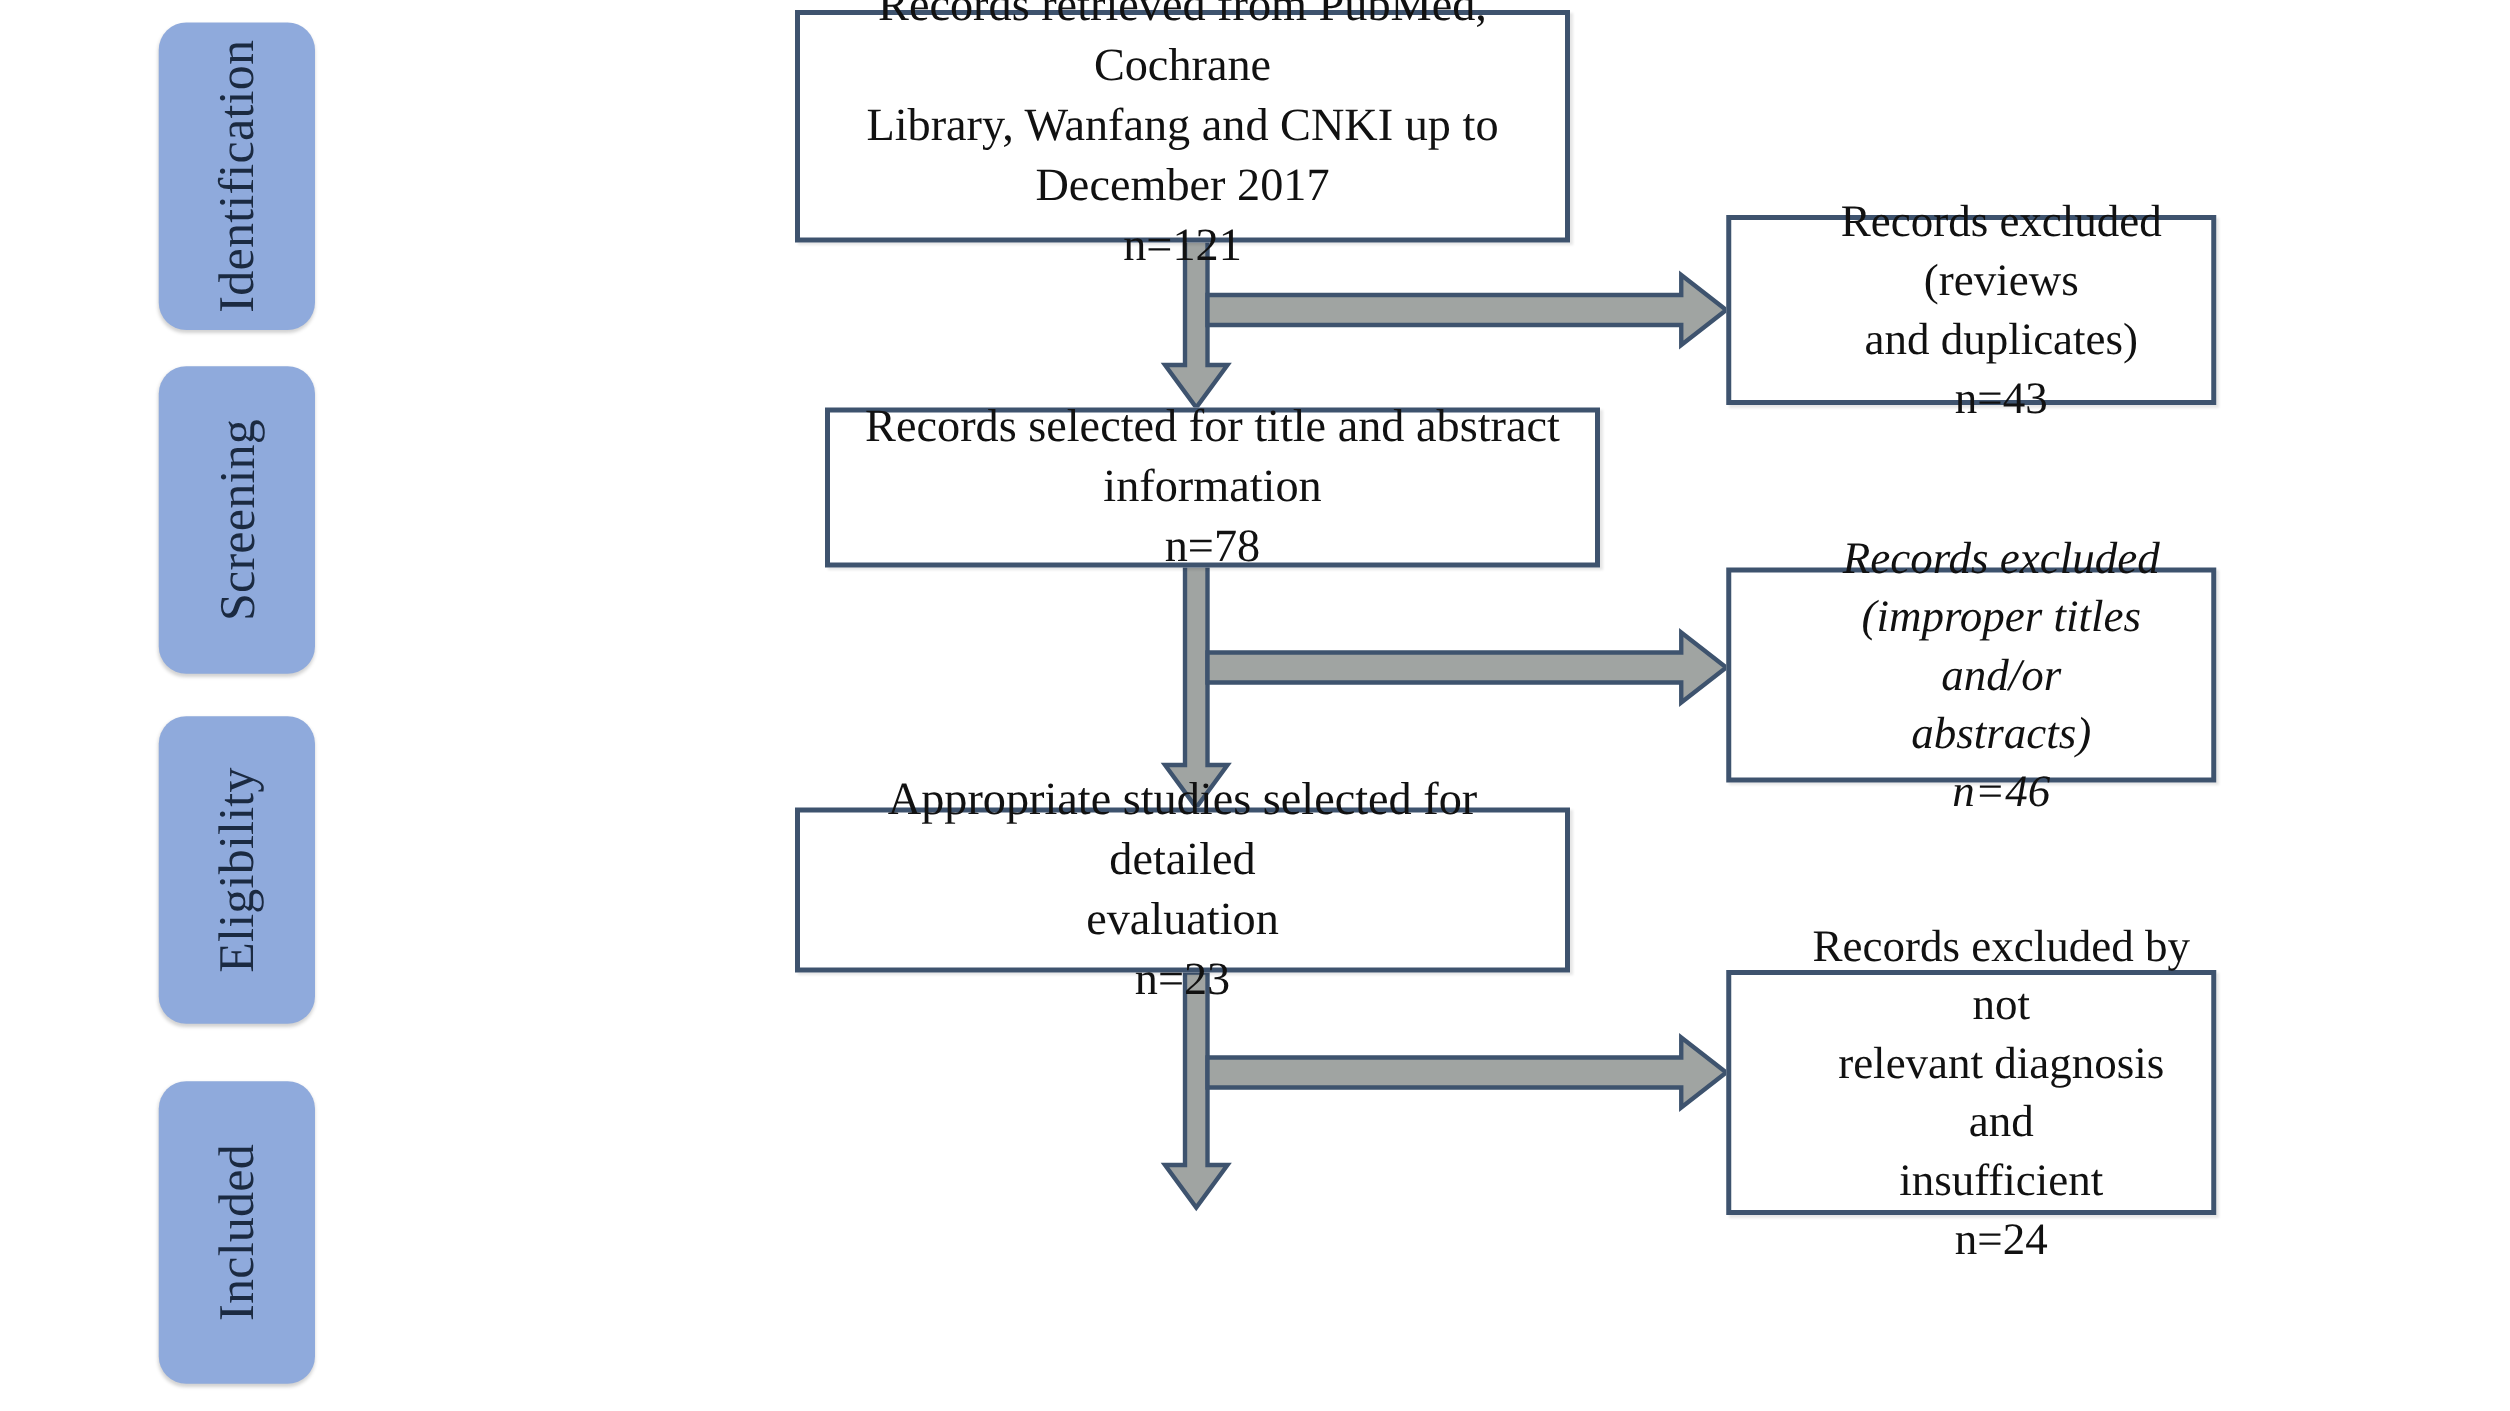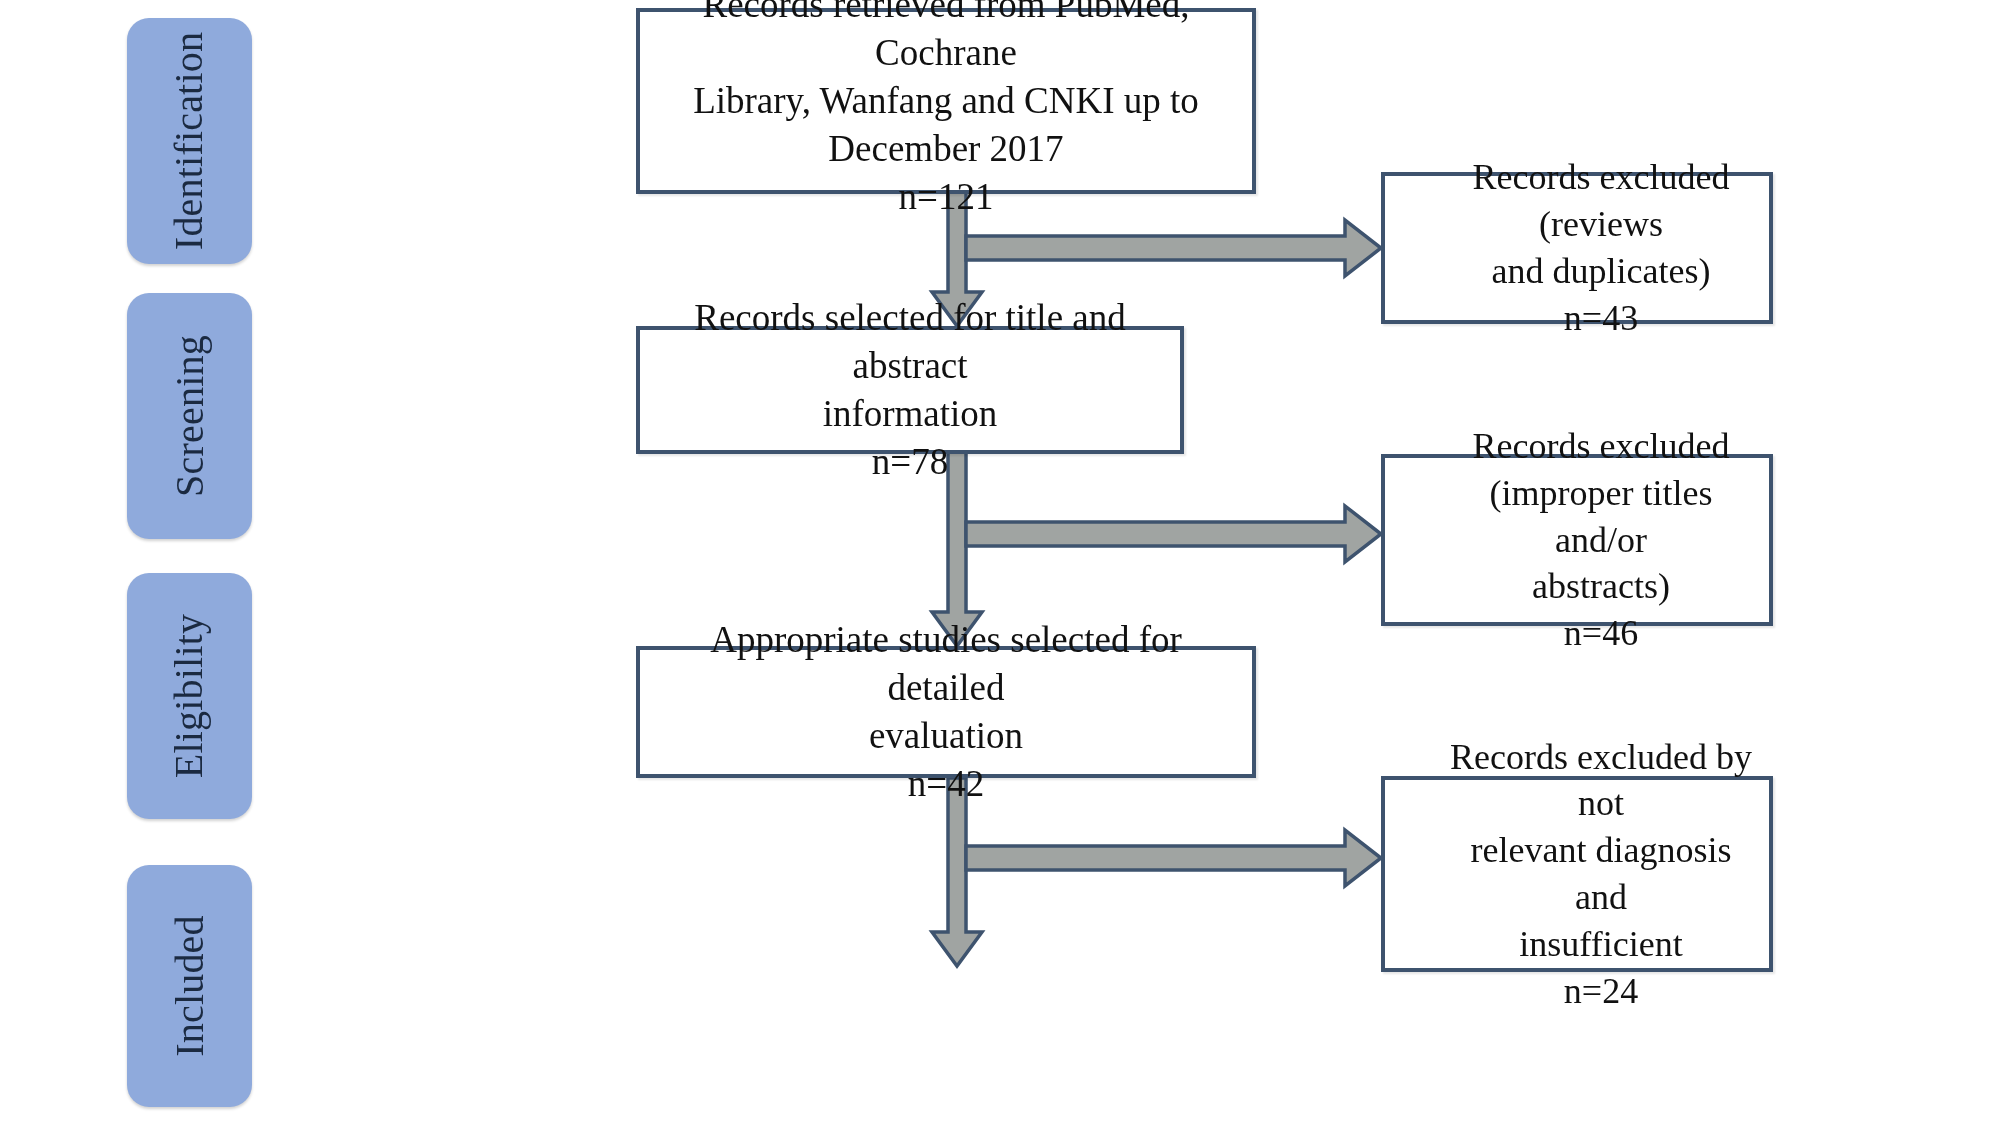--- a/index.html
+++ b/index.html
@@ -112,40 +112,40 @@
     <polygon class="arrow-shape" points="966,846 1345,846 1345,830 1381,858 1345,886 1345,870 966,870"></polygon>
   </svg>
 
   <div class="flow-box" style="left:636px; top:8px; width:620px; height:186px;">
     <span class="box-text">Records retrieved from  PubMed, Cochrane
 Library,  Wanfang  and CNKI up to
 December 2017
 n=121</span>
   </div>
 
-  <div class="flow-box" style="left:636px; top:326px; width:548px; height:128px;">
+  <div class="flow-box" style="left:660px; top:326px; width:620px; height:128px;">
     <span class="box-text">Records selected  for title and abstract
 information
 n=78</span>
   </div>
 
   <div class="flow-box" style="left:636px; top:646px; width:620px; height:132px;">
     <span class="box-text">Appropriate  studies selected  for detailed
 evaluation
-n=42</span>
+n=23</span>
   </div>
 
 
   <div class="flow-box right-box" style="left:1381px; top:172px; width:392px; height:152px;">
     <span class="box-text">Records excluded (reviews
 and duplicates)
 n=43</span>
   </div>
 
-  <div class="flow-box right-box" style="left:1381px; top:454px; width:392px; height:172px;">
+  <div class="flow-box right-box" style="left:1381px; top:454px; width:392px; height:172px;font-style:italic;">
     <span class="box-text">Records excluded
 (improper titles and/or
 abstracts)
 n=46</span>
   </div>
 
   <div class="flow-box right-box" style="left:1381px; top:776px; width:392px; height:196px;">
     <span class="box-text">Records excluded by not
 relevant diagnosis and
 insufficient

